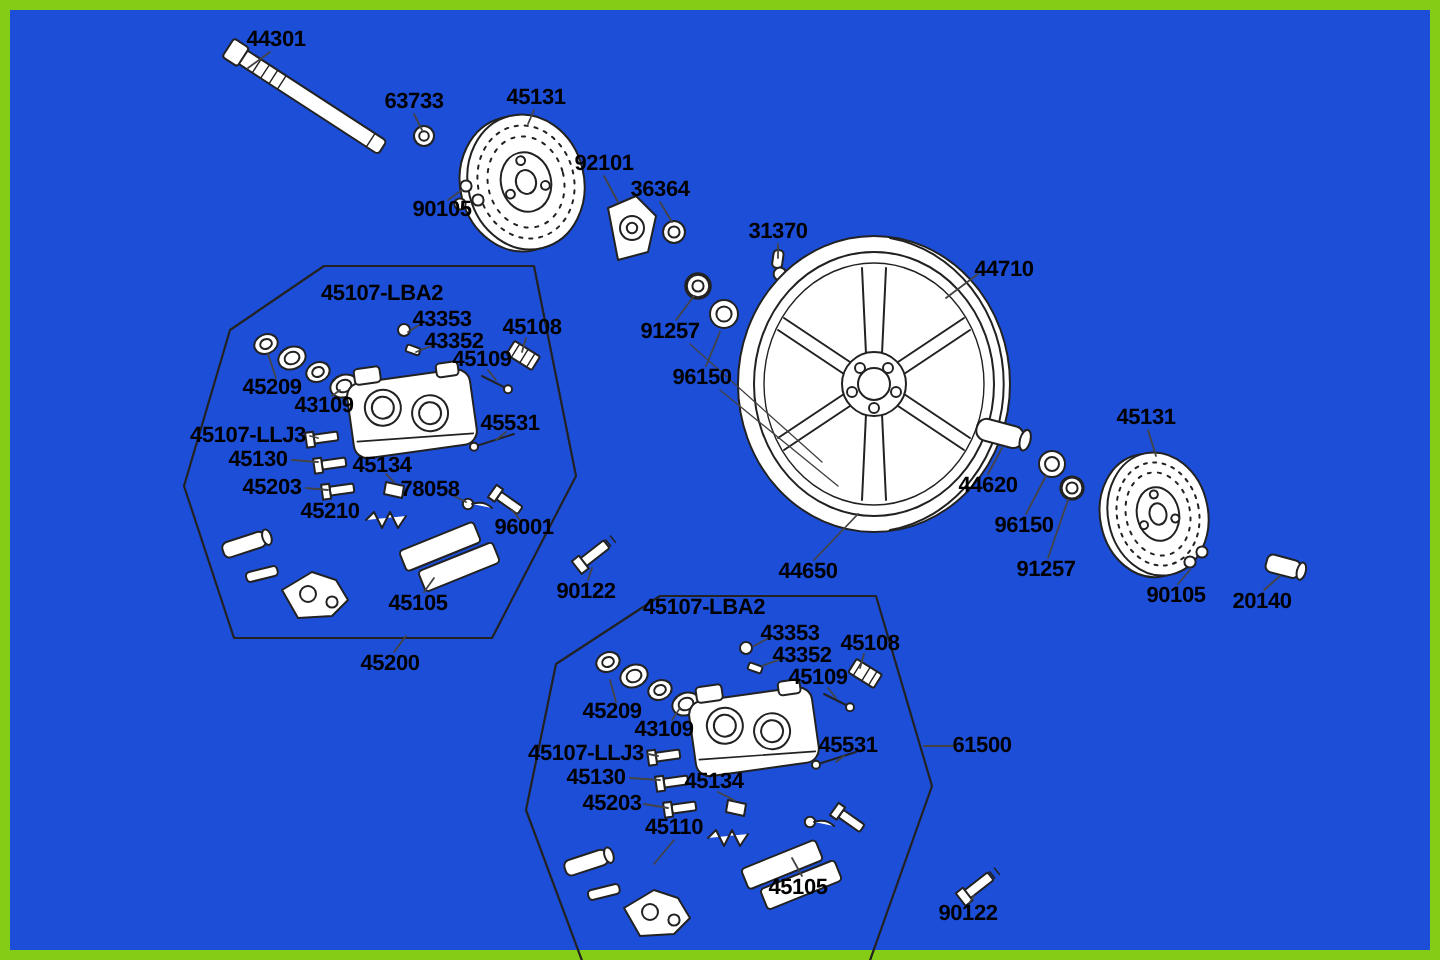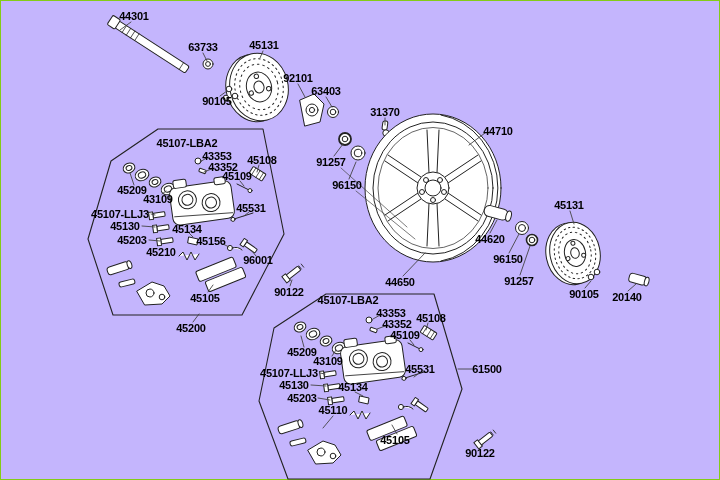--- a/index.html
+++ b/index.html
@@ -2,21 +2,21 @@
 <html><head>
 <meta charset="utf-8">
 <style>
   html,body{margin:0;padding:0;}
   body{
     width:720px;height:480px;position:relative;overflow:hidden;
     background:#ffffff;font-family:"Liberation Sans",sans-serif;
   }
   #stage{
     position:absolute;inset:0;width:720px;height:480px;
-    border:1px solid #84cc16;box-sizing:border-box;background:#c4b5fd;
+    border:5px solid #84cc16;box-sizing:border-box;background:#1d4ed8;
   }
   svg.art{position:absolute;left:0;top:0;}
   .lbl{
     position:absolute;transform:translate(-50%,-50%);
     font:bold 11px/1.1 "Liberation Sans",sans-serif;
     color:#000;white-space:nowrap;letter-spacing:-0.2px;
   }
 </style>
 </head>
 <body>
@@ -285,21 +285,21 @@
       <path d="M396 433 L391 424"></path>
     </g>
   </svg>
 
   <div>
     <div class="lbl" style="left:133px;top:15px">44301</div>
     <div class="lbl" style="left:202px;top:46px">63733</div>
     <div class="lbl" style="left:263px;top:44px">45131</div>
     <div class="lbl" style="left:216px;top:100px">90105</div>
     <div class="lbl" style="left:297px;top:77px">92101</div>
-    <div class="lbl" style="left:325px;top:90px">63403</div>
+    <div class="lbl" style="left:325px;top:90px">36364</div>
     <div class="lbl" style="left:384px;top:111px">31370</div>
     <div class="lbl" style="left:497px;top:130px">44710</div>
     <div class="lbl" style="left:330px;top:161px">91257</div>
     <div class="lbl" style="left:346px;top:184px">96150</div>
     <div class="lbl" style="left:399px;top:281px">44650</div>
     <div class="lbl" style="left:489px;top:238px">44620</div>
     <div class="lbl" style="left:507px;top:258px">96150</div>
     <div class="lbl" style="left:518px;top:280px">91257</div>
     <div class="lbl" style="left:568px;top:204px">45131</div>
     <div class="lbl" style="left:583px;top:293px">90105</div>
@@ -312,21 +312,21 @@
     <div class="lbl" style="left:222px;top:166px">43352</div>
     <div class="lbl" style="left:261px;top:159px">45108</div>
     <div class="lbl" style="left:236px;top:175px">45109</div>
     <div class="lbl" style="left:131px;top:189px">45209</div>
     <div class="lbl" style="left:157px;top:198px">43109</div>
     <div class="lbl" style="left:119px;top:213px">45107-LLJ3</div>
     <div class="lbl" style="left:124px;top:225px">45130</div>
     <div class="lbl" style="left:186px;top:228px">45134</div>
     <div class="lbl" style="left:250px;top:207px">45531</div>
     <div class="lbl" style="left:131px;top:239px">45203</div>
-    <div class="lbl" style="left:210px;top:240px">45156</div>
+    <div class="lbl" style="left:210px;top:240px">78058</div>
     <div class="lbl" style="left:160px;top:251px">45210</div>
     <div class="lbl" style="left:257px;top:259px">96001</div>
     <div class="lbl" style="left:204px;top:297px">45105</div>
     <div class="lbl" style="left:190px;top:327px">45200</div>
 
     <div class="lbl" style="left:347px;top:299px">45107-LBA2</div>
     <div class="lbl" style="left:390px;top:312px">43353</div>
     <div class="lbl" style="left:396px;top:323px">43352</div>
     <div class="lbl" style="left:430px;top:317px">45108</div>
     <div class="lbl" style="left:404px;top:334px">45109</div>

